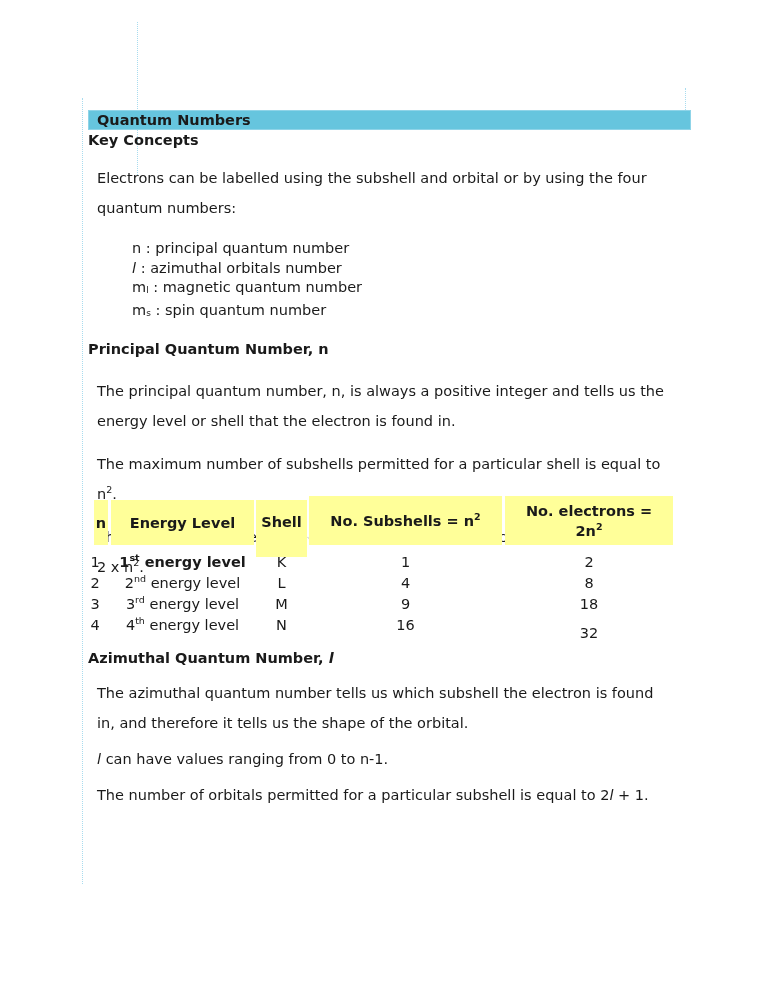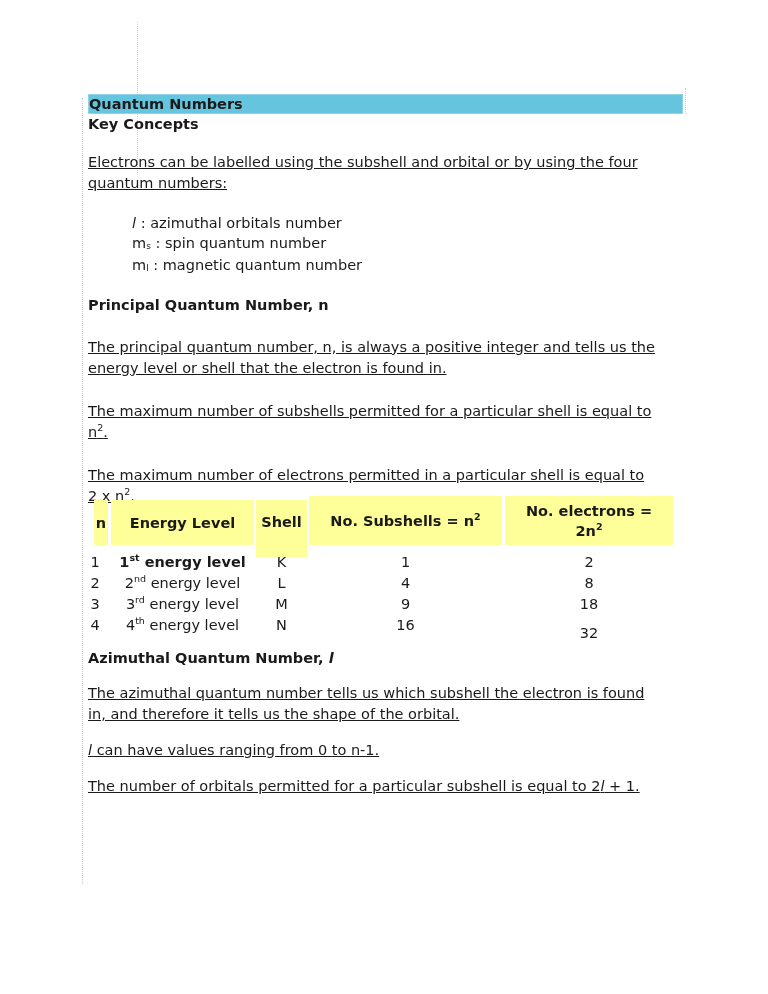--- a/index.html
+++ b/index.html
@@ -4,23 +4,23 @@
 <style>
   html, body { margin: 0; padding: 0; background: #ffffff; }
   body { width: 768px; height: 994px; position: relative; overflow: hidden;
          font-family: "DejaVu Sans", sans-serif; color: #1a1a1a; font-size: 14.5px; }
   .guide-v { position: absolute; border-left: 1px dotted #a8dcef; }
   .guide-top { left: 137px; top: 22px; height: 153px; }
   .guide-left { left: 82px; top: 98px; height: 786px; }
   .guide-right { left: 685px; top: 88px; height: 26px; }
   .page { position: absolute; left: 88px; top: 94px; width: 596px; }
   .title-bar { background: #66c5de; height: 18px; line-height: 18px; font-weight: bold;
-               font-size: 14.5px; padding-left: 0; margin-left: 0; width: 593px; border: 1px solid #8fd4e8; box-sizing: content-box; }
+               font-size: 14.5px; padding-left: 8px; margin-left: 0; width: 593px; border: 1px solid #8fd4e8; box-sizing: content-box; margin-top: 16px; }
   .h-key { font-weight: bold; height: 20px; line-height: 20px; }
-  p { margin: 0; line-height: 21px; text-decoration: underline; }
+  p { margin: 9px; line-height: 21px; }
   .para { margin-top: 23px; }
   .qn-list { margin-left: 44px; margin-top: 14px; }
   .qn-list div { line-height: 19.5px; }
   .h-section { font-weight: bold; line-height: 20px; }
   sup { font-size: 9.5px; vertical-align: 6px; line-height: 0; }
   .sub { font-size: 9px; vertical-align: -1px; }
   .tbl { position: absolute; left: 0; top: 402px; width: 600px; height: 150px; }
   .hcell { position: absolute; background: #ffff99; font-weight: bold; display: flex; align-items: center; justify-content: center; text-align: center; line-height: 20px; }
   .cell { position: absolute; text-align: center; line-height: 20px; }
   .ital { font-style: italic; }
@@ -35,23 +35,24 @@
 <div class="page">
   <div class="title-bar">Quantum Numbers</div>
   <div class="h-key">Key Concepts</div>
 
   <div class="para" style="margin-top:18px">
     <p>Electrons can be labelled using the subshell and orbital or by using the four</p>
     <p>quantum numbers:</p>
   </div>
 
   <div class="qn-list" style="margin-top:20px">
+    <div><span>n</span><span> : principal quantum number</span></div>
     <div><span class="ital">l</span><span> : azimuthal orbitals number</span></div>
+    <div><span>m</span><span class="sub">l</span><span> : magnetic quantum number</span></div>
     <div><span>m</span><span class="sub">s</span><span> : spin quantum number</span></div>
-    <div><span>m</span><span class="sub">l</span><span> : magnetic quantum number</span></div>
   </div>
 
   <div class="h-section" style="margin-top:16px">Principal Quantum Number, n</div>
 
   <div class="para" style="margin-top:22px">
     <p>The principal quantum number, n, is always a positive integer and tells us the</p>
     <p>energy level or shell that the electron is found in.</p>
   </div>
   <div class="para" style="margin-top:22px">
     <p>The maximum number of subshells permitted for a particular shell is equal to</p>

